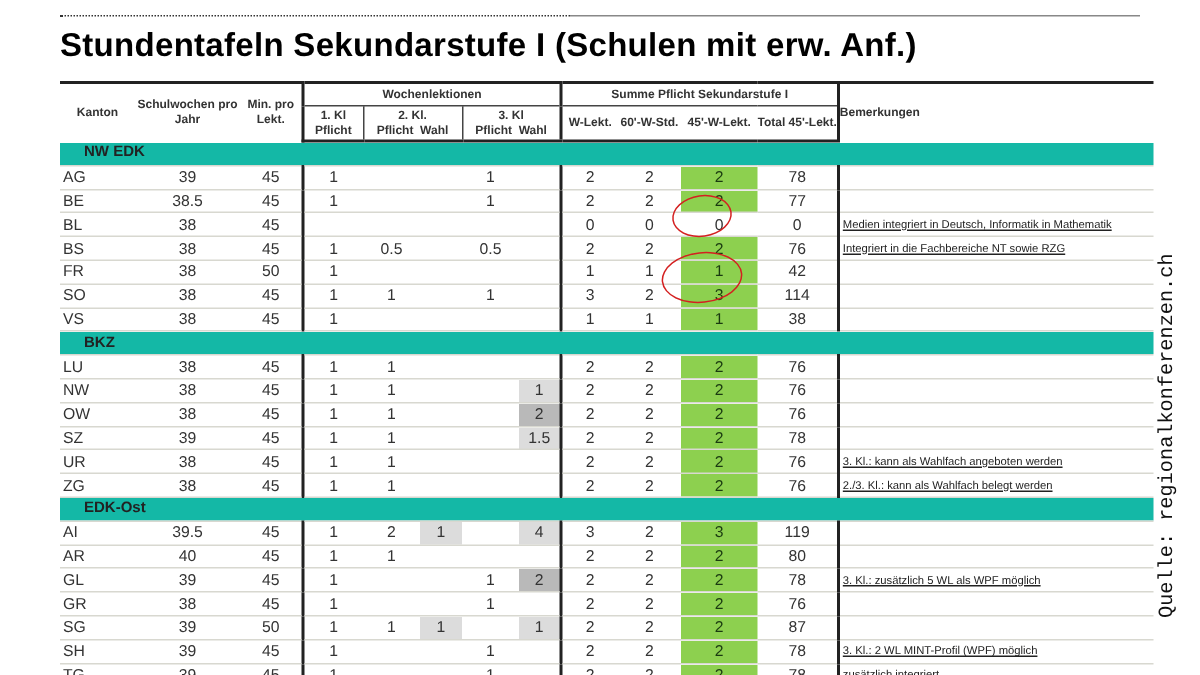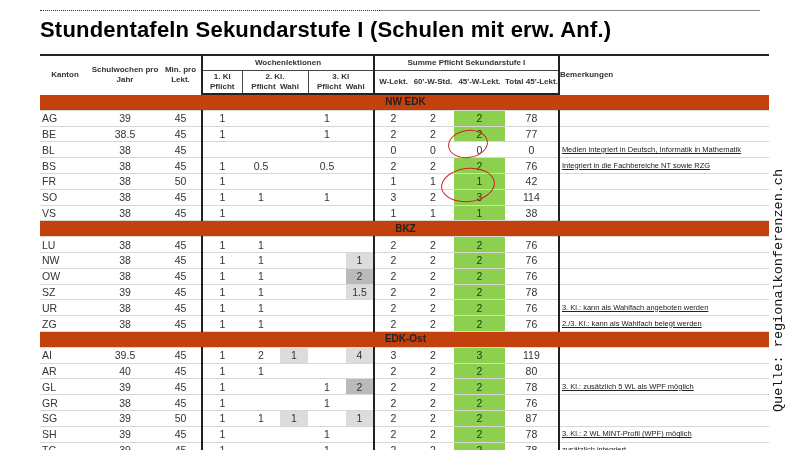--- a/index.html
+++ b/index.html
@@ -13,21 +13,21 @@
   thead th{font-weight:bold;font-size:8px;color:#333;line-height:10px;}
   thead tr.h1 th{border-top:2px solid #222;height:14px;margin-top:17px;}
   thead tr.h2 th{border-bottom:2px solid #222;height:22px;}
   th.kanton{text-align:center;}
   th.bem{text-align:left;padding-left:0;}
   .bl{border-left:2px solid #222;}
   .blt{border-left:1px solid #444;margin-left:15px;}
   .bbt{border-bottom:1px solid #444;}
   td{border-bottom:1px solid #d8d8d0;}
   td.k{text-align:left;padding-left:2px;}
-  tr.group td{background:#c2410c;font-weight:bold;text-align:center;padding-left:2px;color:#222;font-size:10px;}
+  tr.group td{background:#14b8a6;font-weight:bold;text-align:left;padding-left:16px;color:#222;font-size:10px;}
   td.green{background:#8dd04f;color:#1a3a10;}
   td.g1{background:#dcdcdc;}
   td.g2{background:#b9b9b9;}
   td.rem{text-align:left;font-size:7.5px;padding-left:2px;color:#222;text-decoration:underline;}
   .circle{position:absolute;border:1.5px solid #d42020;border-radius:50%;pointer-events:none;}
 </style>
 </head>
 <body>
 
 <div class="dotline"></div>

